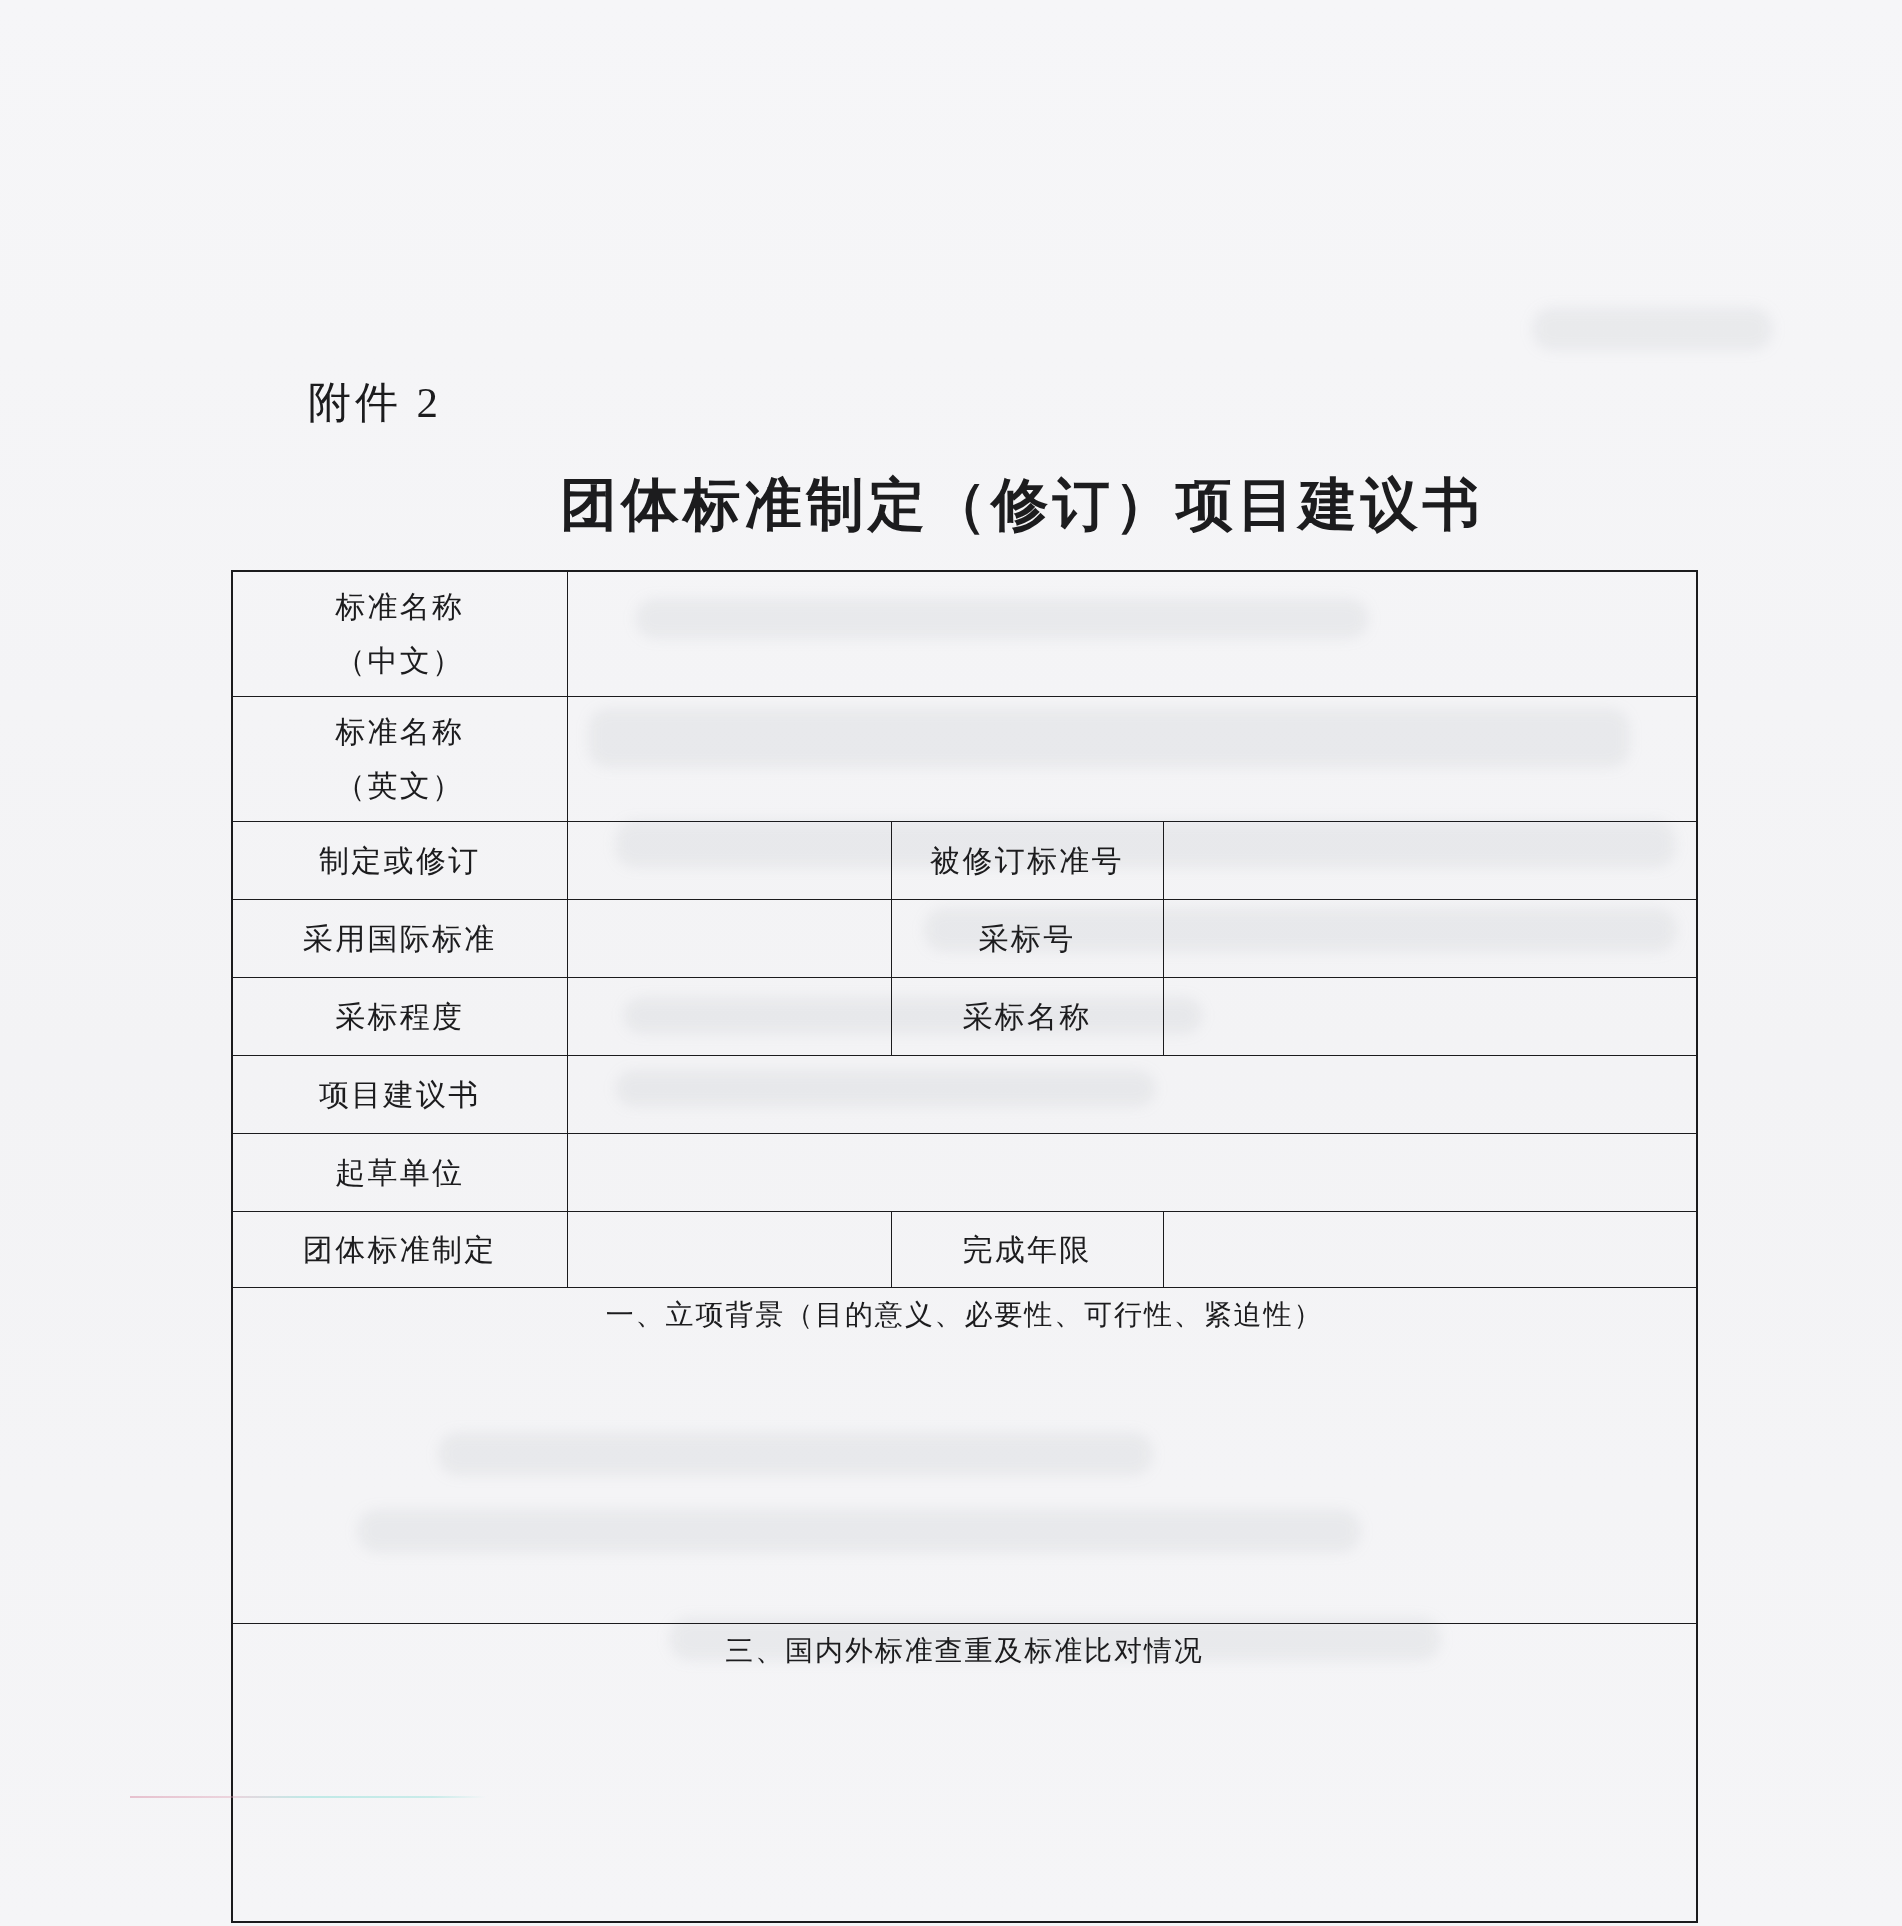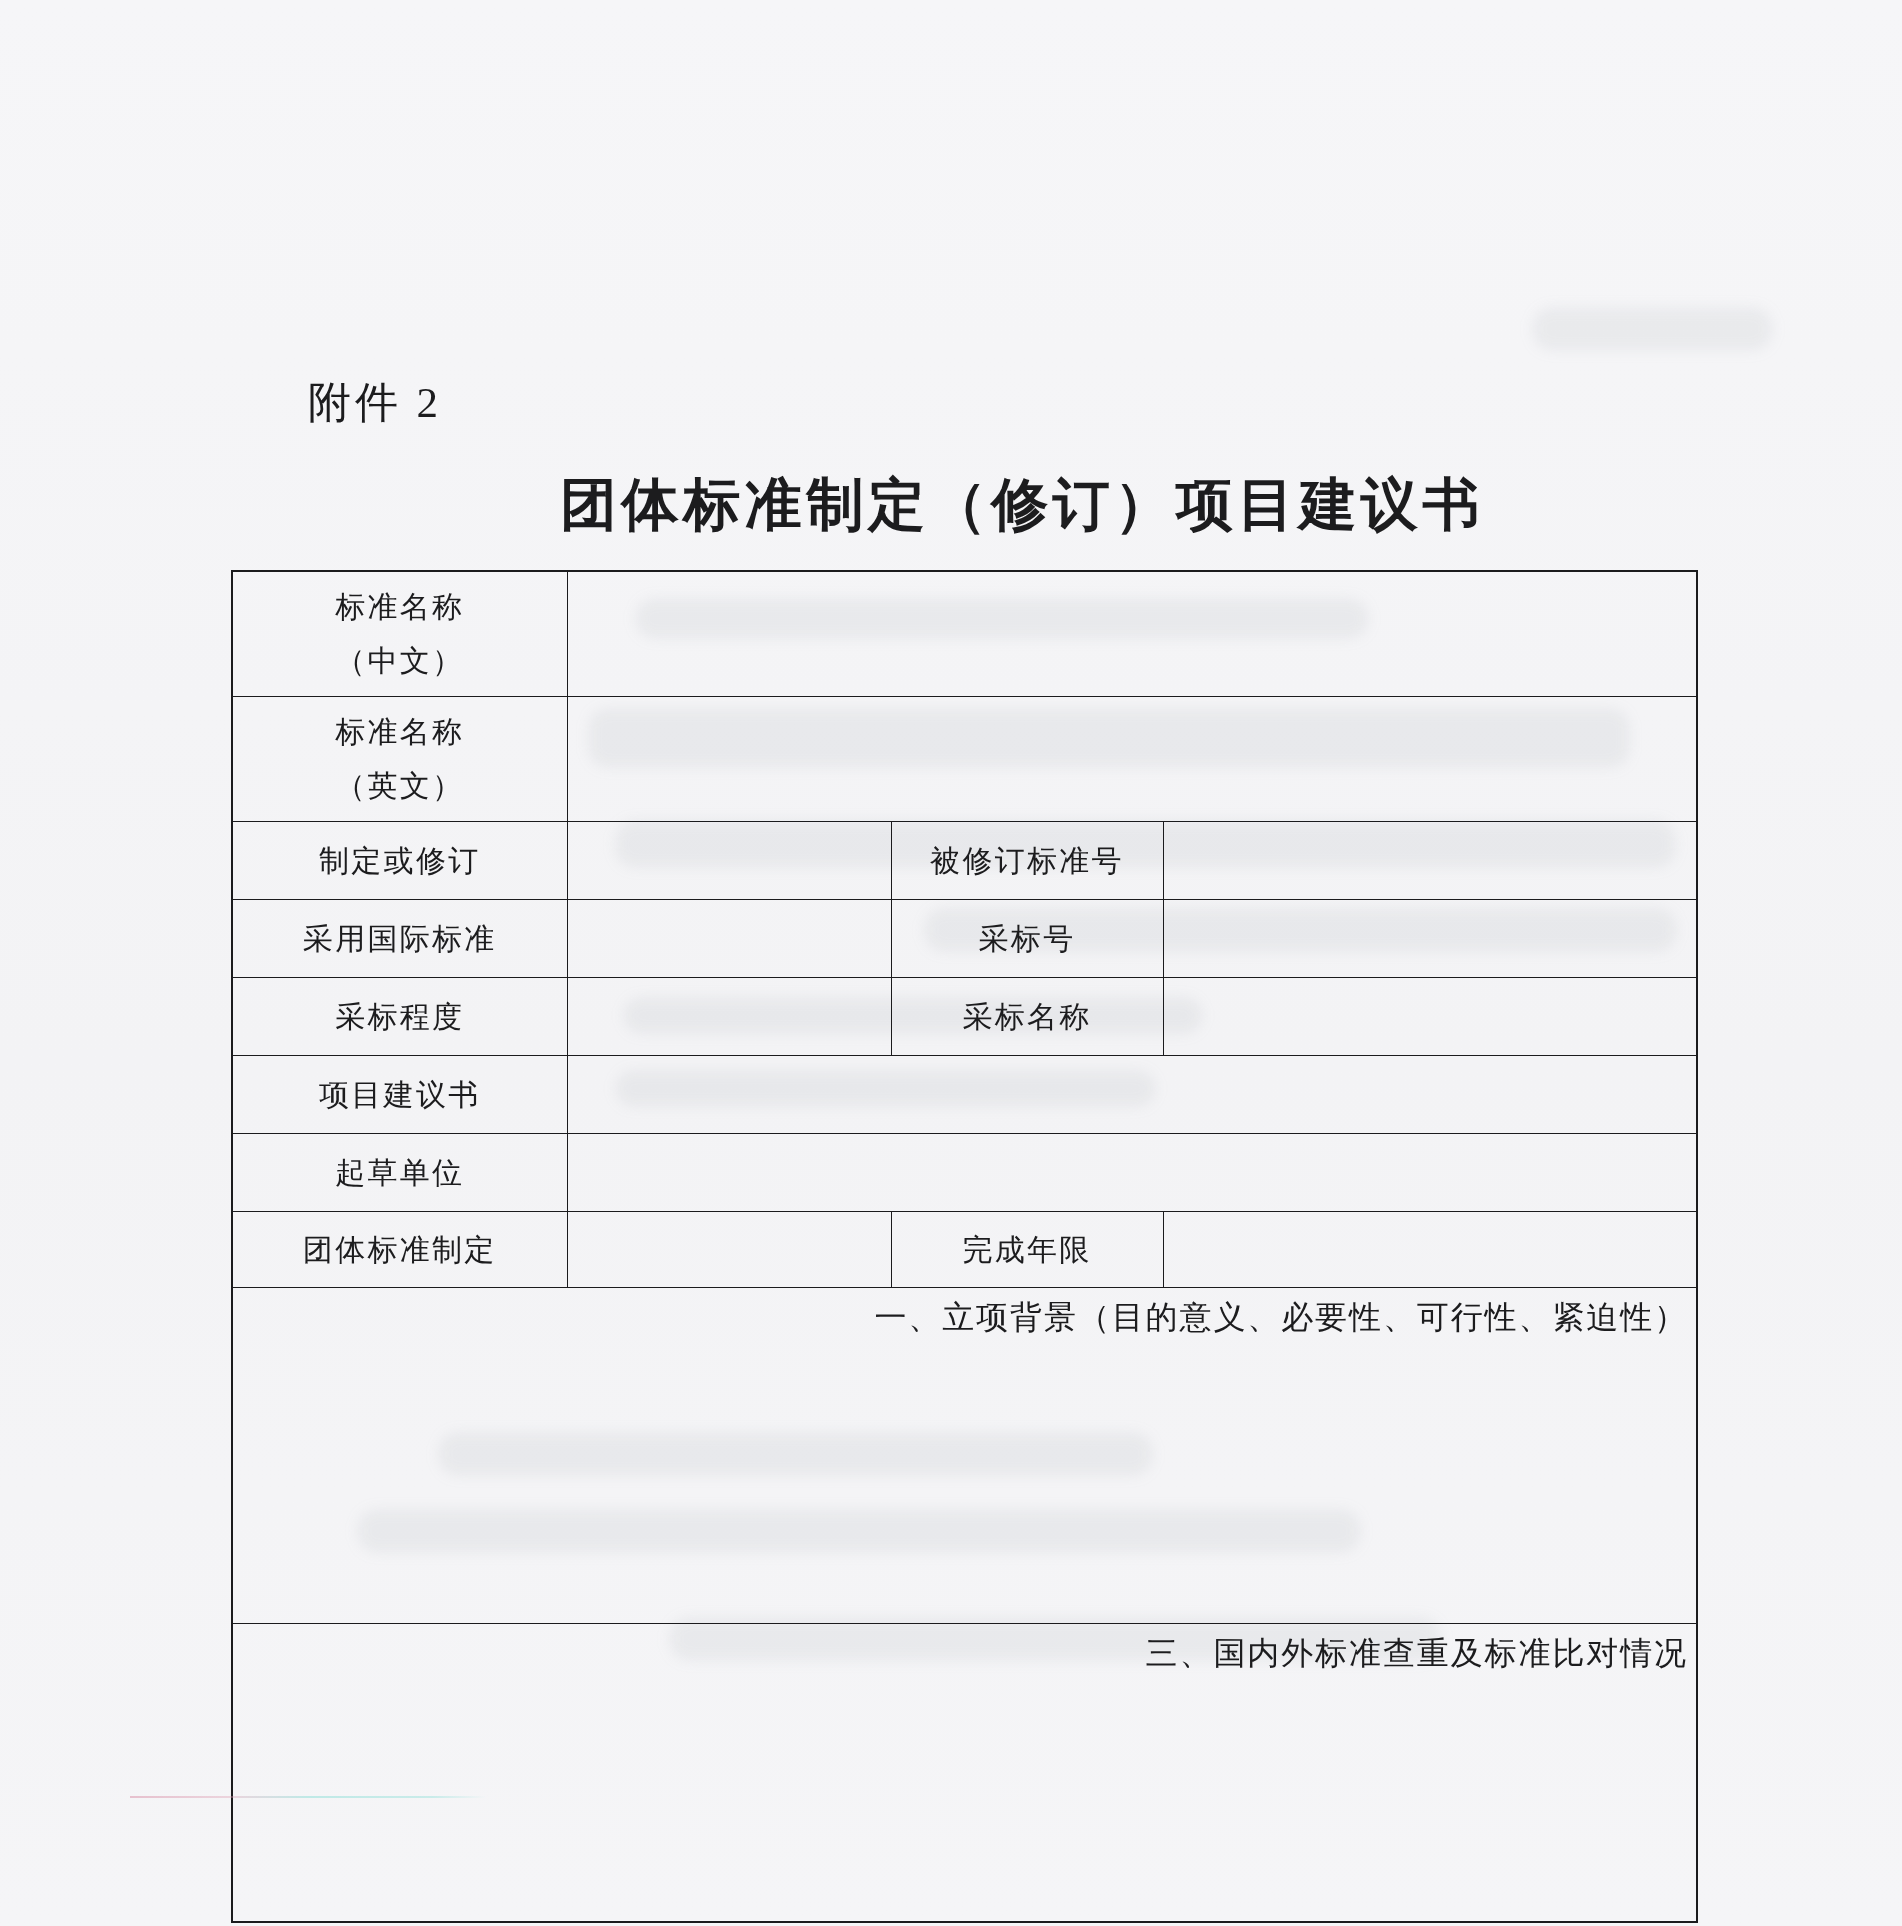--- a/index.html
+++ b/index.html
@@ -56,23 +56,23 @@
     text-align: center;
     vertical-align: middle;
     font-size: 30px;
     letter-spacing: 2.3px;
     line-height: 1.8;
     white-space: pre-line;
   }
   td.val { }
   td.sect {
     vertical-align: top;
-    text-align: right;
+    text-align: center;
     padding: 20px 19px;
-    font-size: 32px;
+    font-size: 28px;
     letter-spacing: 1.9px;
     line-height: 1.35;
   }
   
   .smudge {
     position: absolute;
     background: rgba(138, 142, 152, 0.11);
     filter: blur(7px);
     border-radius: 18.5px;
     pointer-events: none;

